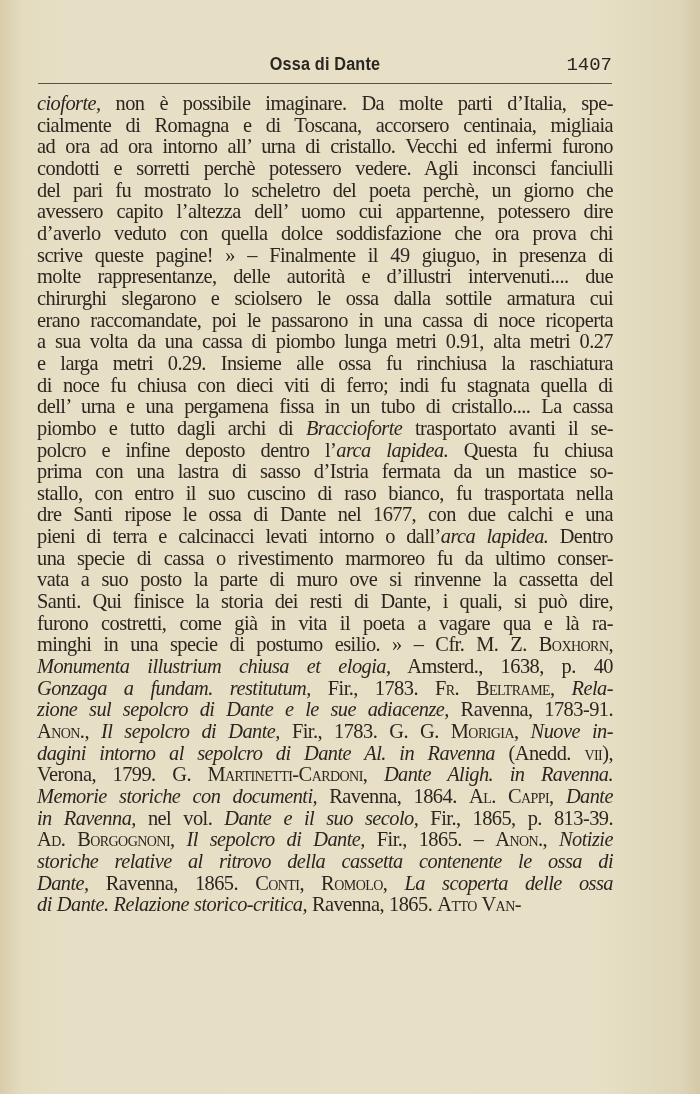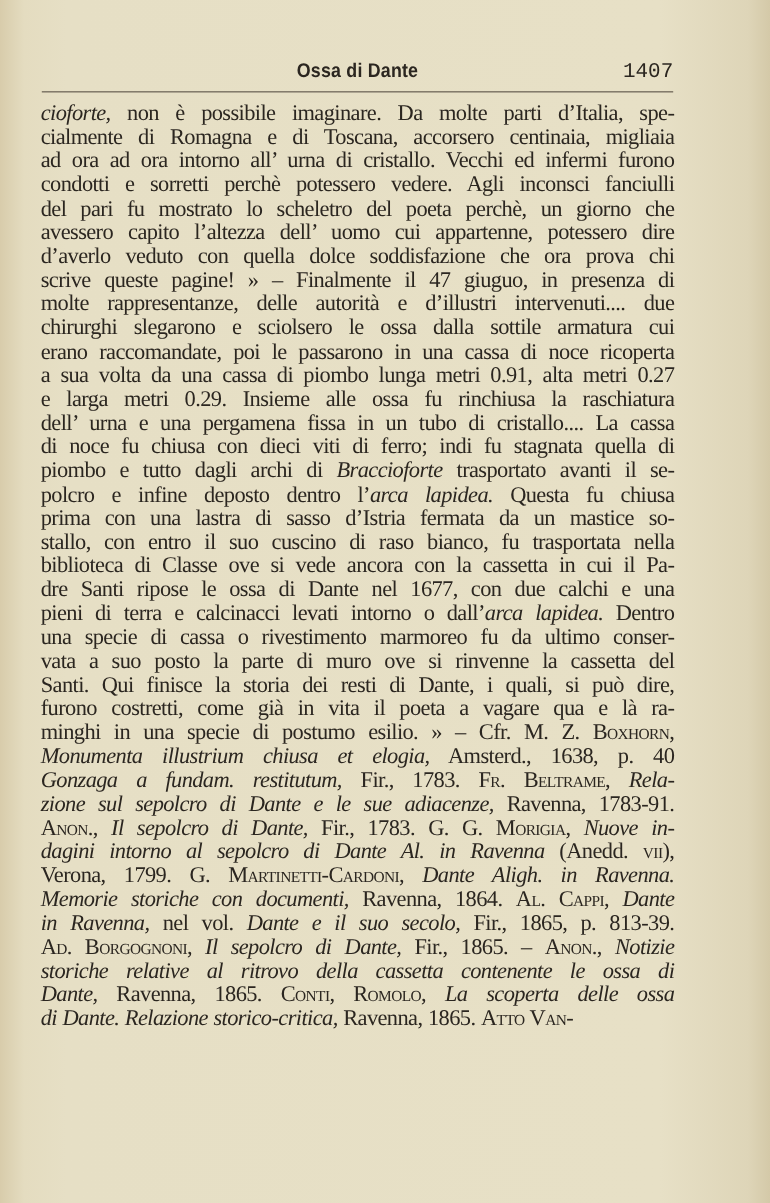--- a/index.html
+++ b/index.html
@@ -49,33 +49,32 @@
 <div class="header-rule"></div>
 
 <div class="text-block" id="text-block">
     <span class="line"><span class="it">cioforte,</span><span> non è possibile imaginare. Da molte parti d’Italia, spe-</span></span>
     <span class="line"><span>cialmente di Romagna e di Toscana, accorsero centinaia, migliaia</span></span>
     <span class="line"><span>ad ora ad ora intorno all’ urna di cristallo. Vecchi ed infermi furono</span></span>
     <span class="line"><span>condotti e sorretti perchè potessero vedere. Agli inconsci fanciulli</span></span>
     <span class="line"><span>del pari fu mostrato lo scheletro del poeta perchè, un giorno che</span></span>
     <span class="line"><span>avessero capito l’altezza dell’ uomo cui appartenne, potessero dire</span></span>
     <span class="line"><span>d’averlo veduto con quella dolce soddisfazione che ora prova chi</span></span>
-    <span class="line"><span>scrive queste pagine! » – Finalmente il 47 giuguo, in presenza di</span></span>
+    <span class="line"><span>scrive queste pagine! » – Finalmente il 49 giuguo, in presenza di</span></span>
     <span class="line"><span>molte rappresentanze, delle autorità e d’illustri intervenuti.... due</span></span>
     <span class="line"><span>chirurghi slegarono e sciolsero le ossa dalla sottile armatura cui</span></span>
     <span class="line"><span>erano raccomandate, poi le passarono in una cassa di noce ricoperta</span></span>
     <span class="line"><span>a sua volta da una cassa di piombo lunga metri 0.91, alta metri 0.27</span></span>
     <span class="line"><span>e larga metri 0.29. Insieme alle ossa fu rinchiusa la raschiatura</span></span>
+    <span class="line"><span>di noce fu chiusa con dieci viti di ferro; indi fu stagnata quella di</span></span>
     <span class="line"><span>dell’ urna e una pergamena fissa in un tubo di cristallo.... La cassa</span></span>
-    <span class="line"><span>di noce fu chiusa con dieci viti di ferro; indi fu stagnata quella di</span></span>
     <span class="line"><span>piombo e tutto dagli archi di </span><span class="it">Braccioforte</span><span> trasportato avanti il se-</span></span>
     <span class="line"><span>polcro e infine deposto dentro l’</span><span class="it">arca lapidea.</span><span> Questa fu chiusa</span></span>
     <span class="line"><span>prima con una lastra di sasso d’Istria fermata da un mastice so-</span></span>
     <span class="line"><span>stallo, con entro il suo cuscino di raso bianco, fu trasportata nella</span></span>
-    <span class="line"><span>biblioteca di Classe ove si vede ancora con la cassetta in cui il Pa-</span></span>
     <span class="line"><span>dre Santi ripose le ossa di Dante nel 1677, con due calchi e una</span></span>
     <span class="line"><span>pieni di terra e calcinacci levati intorno o dall’</span><span class="it">arca lapidea.</span><span> Dentro</span></span>
     <span class="line"><span>una specie di cassa o rivestimento marmoreo fu da ultimo conser-</span></span>
     <span class="line"><span>vata a suo posto la parte di muro ove si rinvenne la cassetta del</span></span>
     <span class="line"><span>Santi. Qui finisce la storia dei resti di Dante, i quali, si può dire,</span></span>
     <span class="line"><span>furono costretti, come già in vita il poeta a vagare qua e là ra-</span></span>
     <span class="line"><span>minghi in una specie di postumo esilio. » – Cfr. M. Z. </span><span class="sc">Boxhorn</span><span>,</span></span>
     <span class="line"><span class="it">Monumenta illustrium chiusa et elogia,</span><span> Amsterd., 1638, p. 40</span></span>
     <span class="line"><span class="it">Gonzaga a fundam. restitutum,</span><span> Fir., 1783. </span><span class="sc">Fr. Beltrame</span><span>, </span><span class="it">Rela-</span></span>
     <span class="line"><span class="it">zione sul sepolcro di Dante e le sue adiacenze,</span><span> Ravenna, 1783-91.</span></span>

